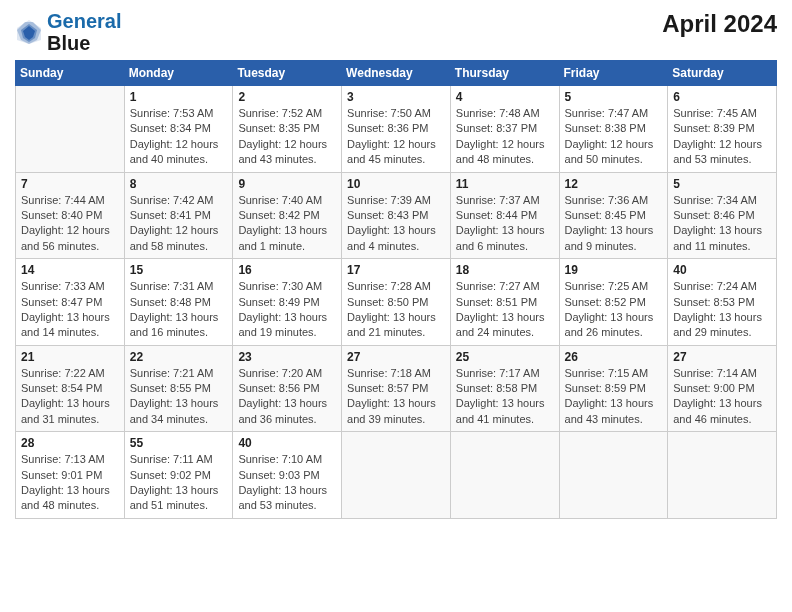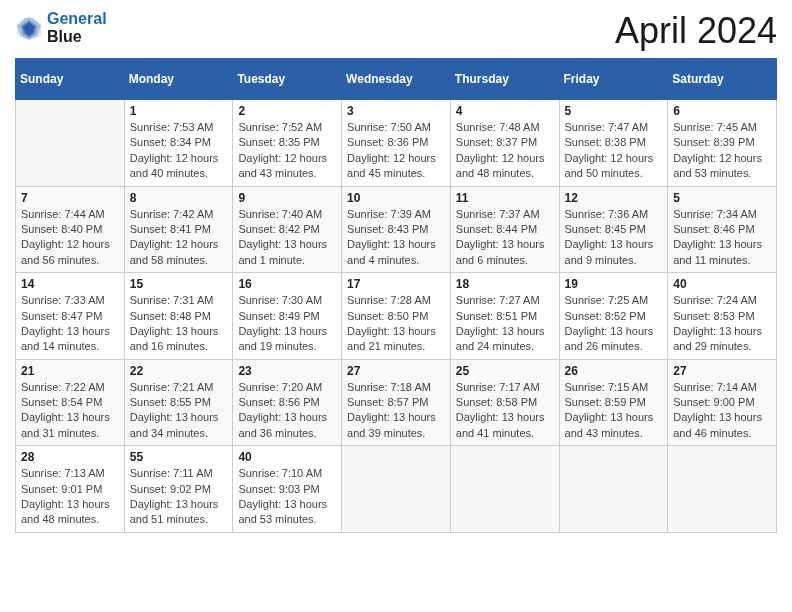--- a/index.html
+++ b/index.html
@@ -20,56 +20,56 @@
       justify-content: space-between;
       align-items: flex-start;
       margin-bottom: 6px;
     }
     .logo {
       display: flex;
       align-items: center;
       gap: 4px;
     }
     .logo-text {
-      font-size: 16px;
+      font-size: 20px;
       font-weight: bold;
       color: #1a1a1a;
       line-height: 1.1;
     }
     .logo-text span {
       color: #1a6aaa;
     }
     .logo-icon {
       width: 28px;
       height: 28px;
     }
     .title-section {
       text-align: right;
     }
     .month-title {
-      font-size: 36px;
-      font-weight: normal;
+      font-size: 24px;
+      font-weight: bold;
       color: #1a1a1a;
     }
     .location {
       font-size: 14px;
       color: #333;
       font-style: italic;
     }
     .calendar {
       width: 100%;
       border-collapse: collapse;
       table-layout: fixed;
     }
     .calendar th {
       background: #2a5faa;
       color: #fff;
       font-size: 12px;
       font-weight: bold;
-      padding: 13px 4px;
+      padding: 5px 4px;
       text-align: left;
       border: 1px solid #2a5faa;
     }
     .calendar td {
       border: 1px solid #ccc;
       vertical-align: top;
       padding: 4px 5px;
       font-size: 9.5px;
       color: #333;
       height: 82px;

